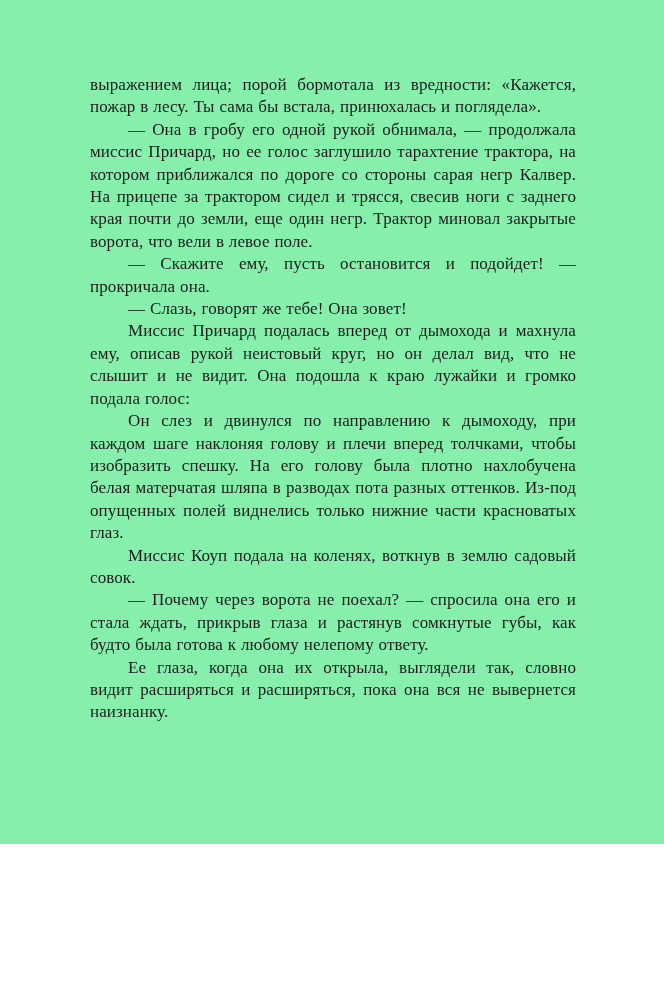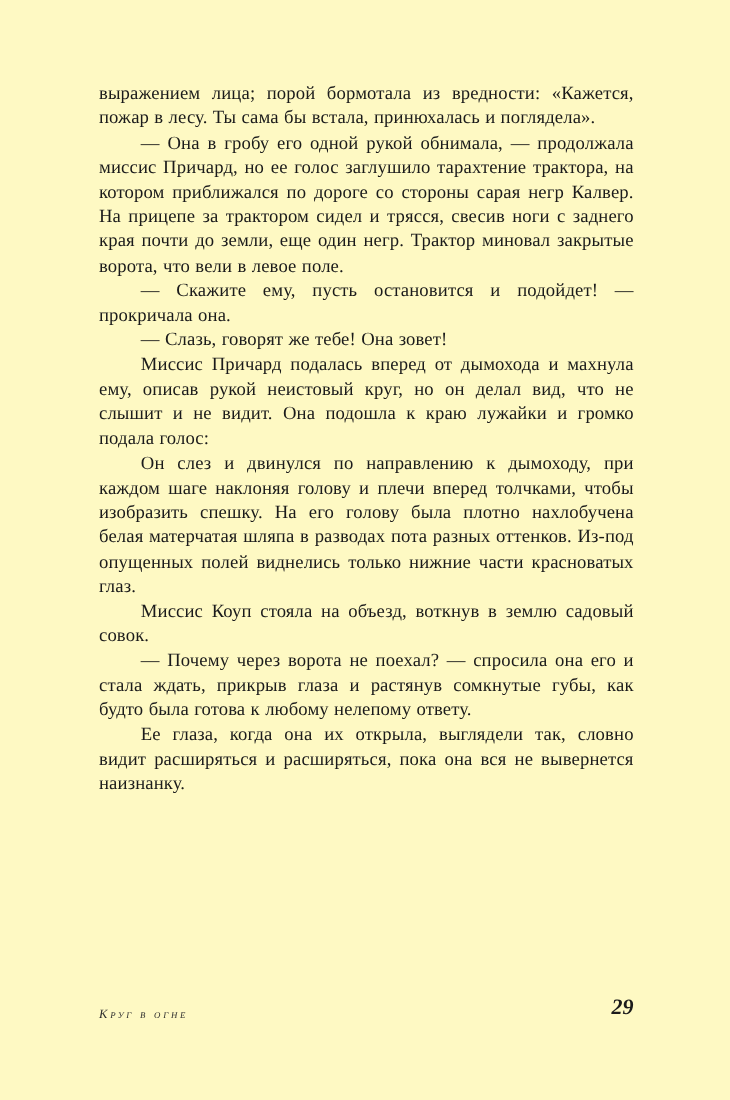--- a/index.html
+++ b/index.html
@@ -3,22 +3,22 @@
 <meta charset="utf-8">
 <style>
   html, body {
     margin: 0;
     padding: 0;
     background: #ffffff;
   }
   .page {
     position: relative;
     width: 664px;
-    height: 1000px;
-    background: #fef9c3;
+    height: 844px;
+    background: #86efac;
     font-family: "Liberation Serif", "DejaVu Serif", serif;
     color: #1b1b1b;
     overflow: hidden;
     box-sizing: border-box;
   }
   .text-block {
     position: absolute;
     left: 90px;
     right: 88px;
     top: 74px;
@@ -61,21 +61,21 @@
 <body>
 
 <div class="page">
   <div class="text-block">
     <p class="para no-indent">выражением лица; порой бормотала из вредности: «Кажется, пожар в лесу. Ты сама бы встала, принюхалась и поглядела».</p>
     <p class="para">— Она в гробу его одной рукой обнимала, — продолжала миссис Причард, но ее голос заглушило тарахтение трактора, на котором приближался по дороге со стороны сарая негр Калвер. На прицепе за трактором сидел и трясся, свесив ноги с заднего края почти до земли, еще один негр. Трактор миновал закрытые ворота, что вели в левое поле.</p>
     <p class="para">— Скажите ему, пусть остановится и подойдет! — прокричала она.</p>
     <p class="para">— Слазь, говорят же тебе! Она зовет!</p>
     <p class="para">Миссис Причард подалась вперед от дымохода и махнула ему, описав рукой неистовый круг, но он делал вид, что не слышит и не видит. Она подошла к краю лужайки и громко подала голос:</p>
     <p class="para">Он слез и двинулся по направлению к дымоходу, при каждом шаге наклоняя голову и плечи вперед толчками, чтобы изобразить спешку. На его голову была плотно нахлобучена белая матерчатая шляпа в разводах пота разных оттенков. Из-под опущенных полей виднелись только нижние части красноватых глаз.</p>
-    <p class="para">Миссис Коуп стояла на объезд, воткнув в землю садовый совок.</p>
+    <p class="para">Миссис Коуп подала на коленях, воткнув в землю садовый совок.</p>
     <p class="para">— Почему через ворота не поехал? — спросила она его и стала ждать, прикрыв глаза и растянув сомкнутые губы, как будто была готова к любому нелепому ответу.</p>
     <p class="para">Ее глаза, когда она их открыла, выглядели так, словно видит расширяться и расширяться, пока она вся не вывернется наизнанку.</p>
   </div>
 
   <div class="footer">
     <span class="running-title">Круг в огне</span>
     <span class="page-number">29</span>
   </div>
 </div>
 

